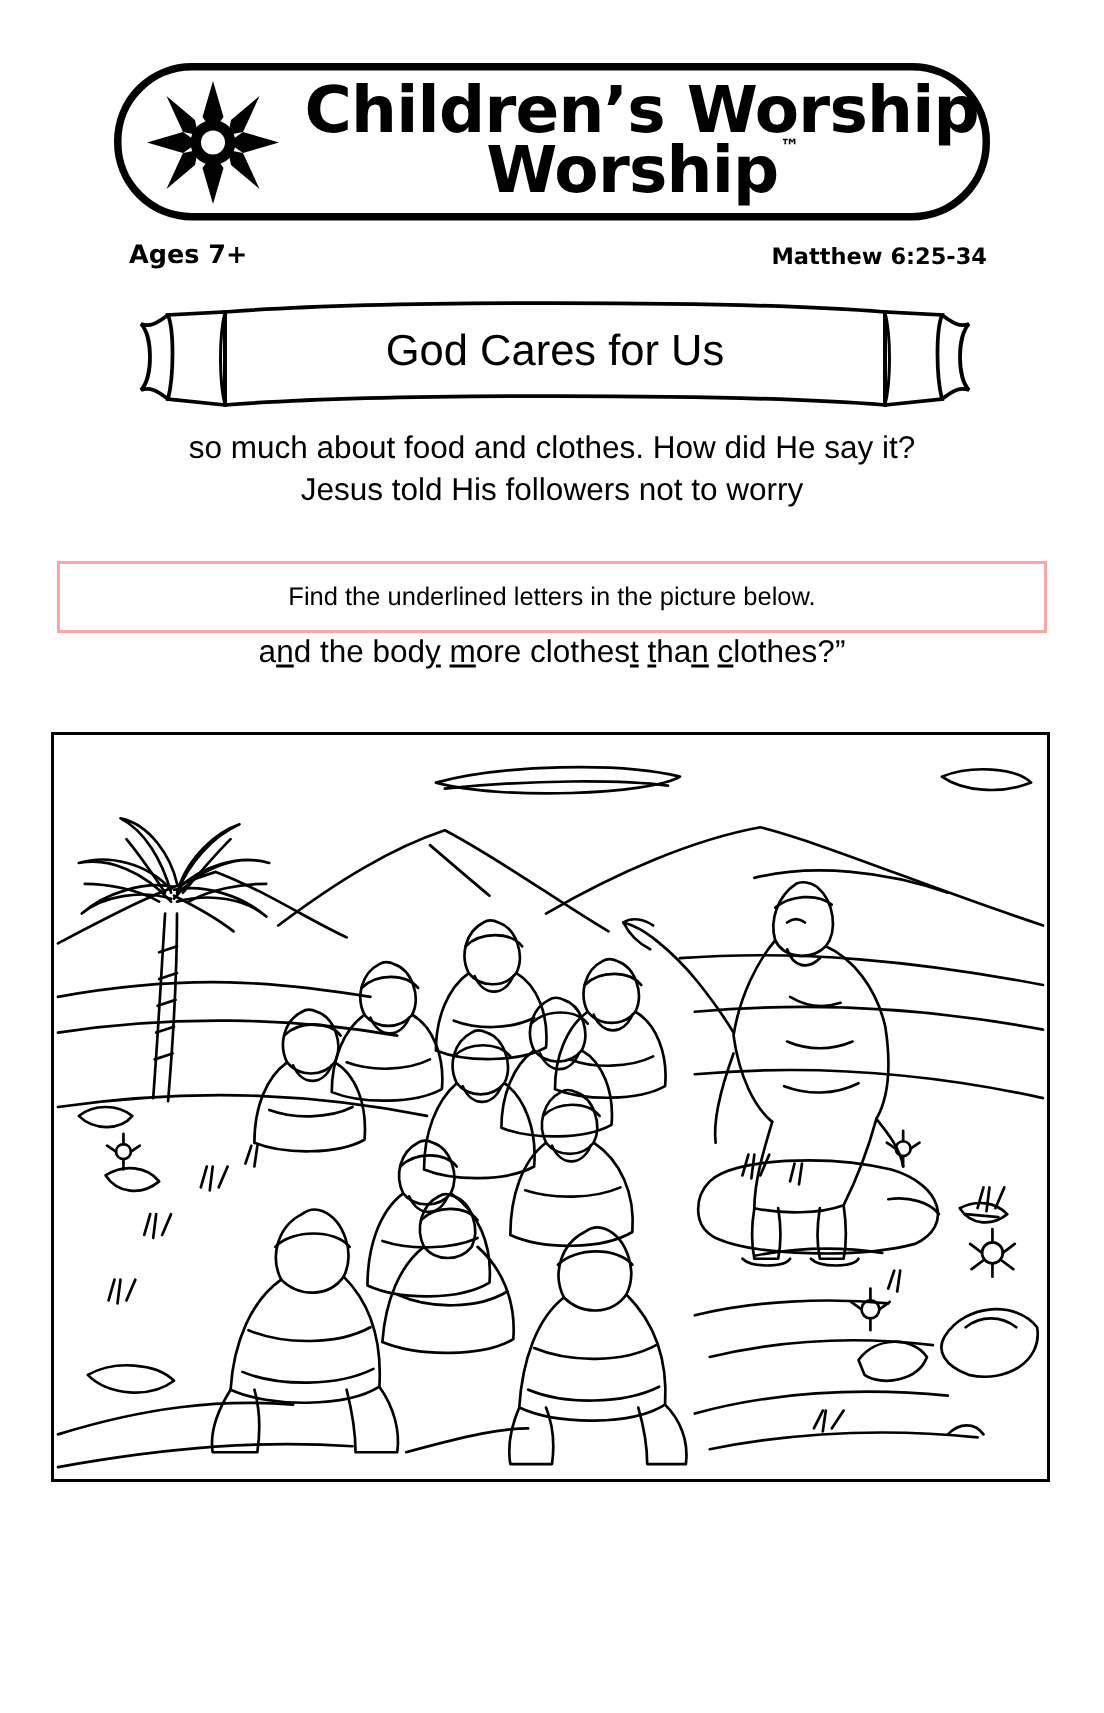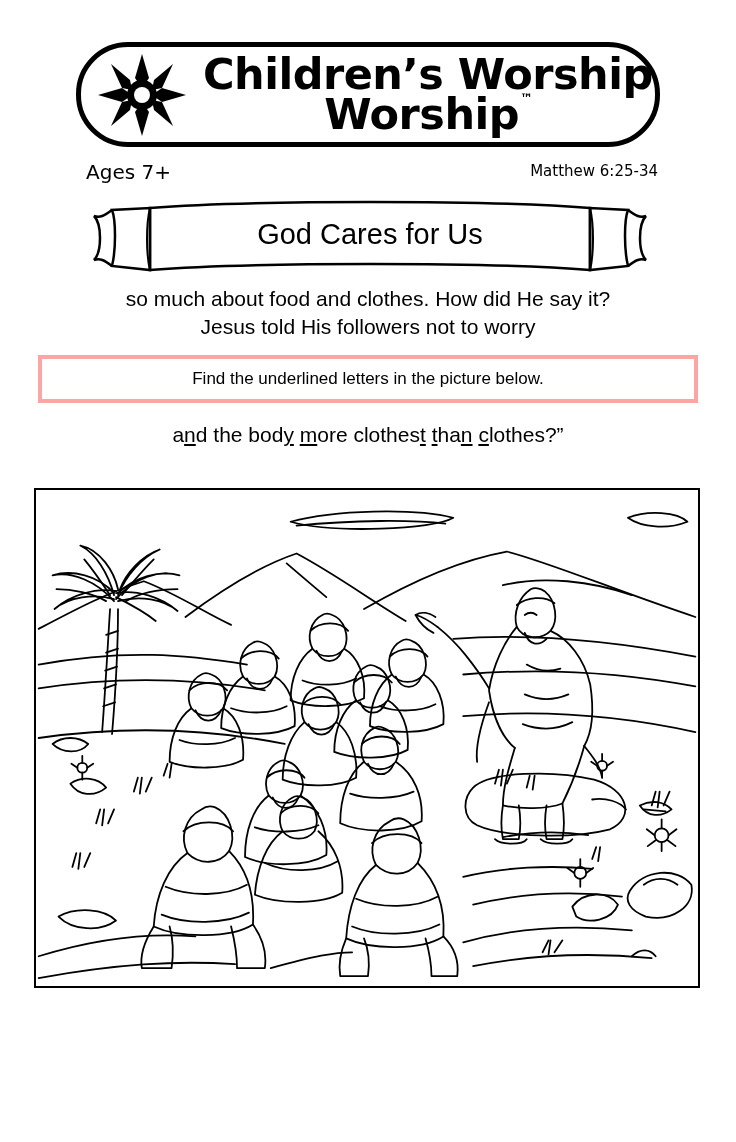--- a/index.html
+++ b/index.html
@@ -74,29 +74,29 @@
     top: -10px;
     left: 1px;
   }
 
   
   .ages {
     position: absolute;
     left: 86px;
     top: 160px;
     font-family: "DejaVu Sans", sans-serif;
-    font-weight: normal;
-    font-size: 20px;
+    font-weight: bold;
+    font-size: 17px;
   }
   .reference {
     position: absolute;
     right: 78px;
     top: 162px;
     font-family: "DejaVu Sans", sans-serif;
-    font-weight: normal;
+    font-weight: bold;
     font-size: 15px;
   }
 
   
   .banner {
     position: absolute;
     left: 50px;
     top: 196px;
     width: 640px;
     height: 84px;
@@ -120,24 +120,24 @@
     width: 736px;
     text-align: center;
     font-size: 21px;
     line-height: 1.32;
   }
 
   
   .instruction-box {
     position: absolute;
     left: 38px;
-    top: 355px;
+    top: 374px;
     width: 660px;
     height: 48px;
-    border: 4px solid #fca5a5;
+    border: 2px solid #fca5a5;
     box-sizing: border-box;
     display: flex;
     align-items: center;
     justify-content: center;
   }
   .instruction-text {
     font-size: 17px;
   }
 
   

